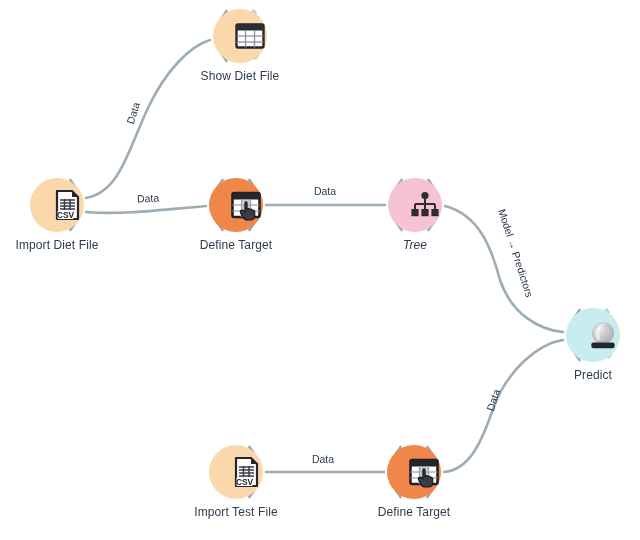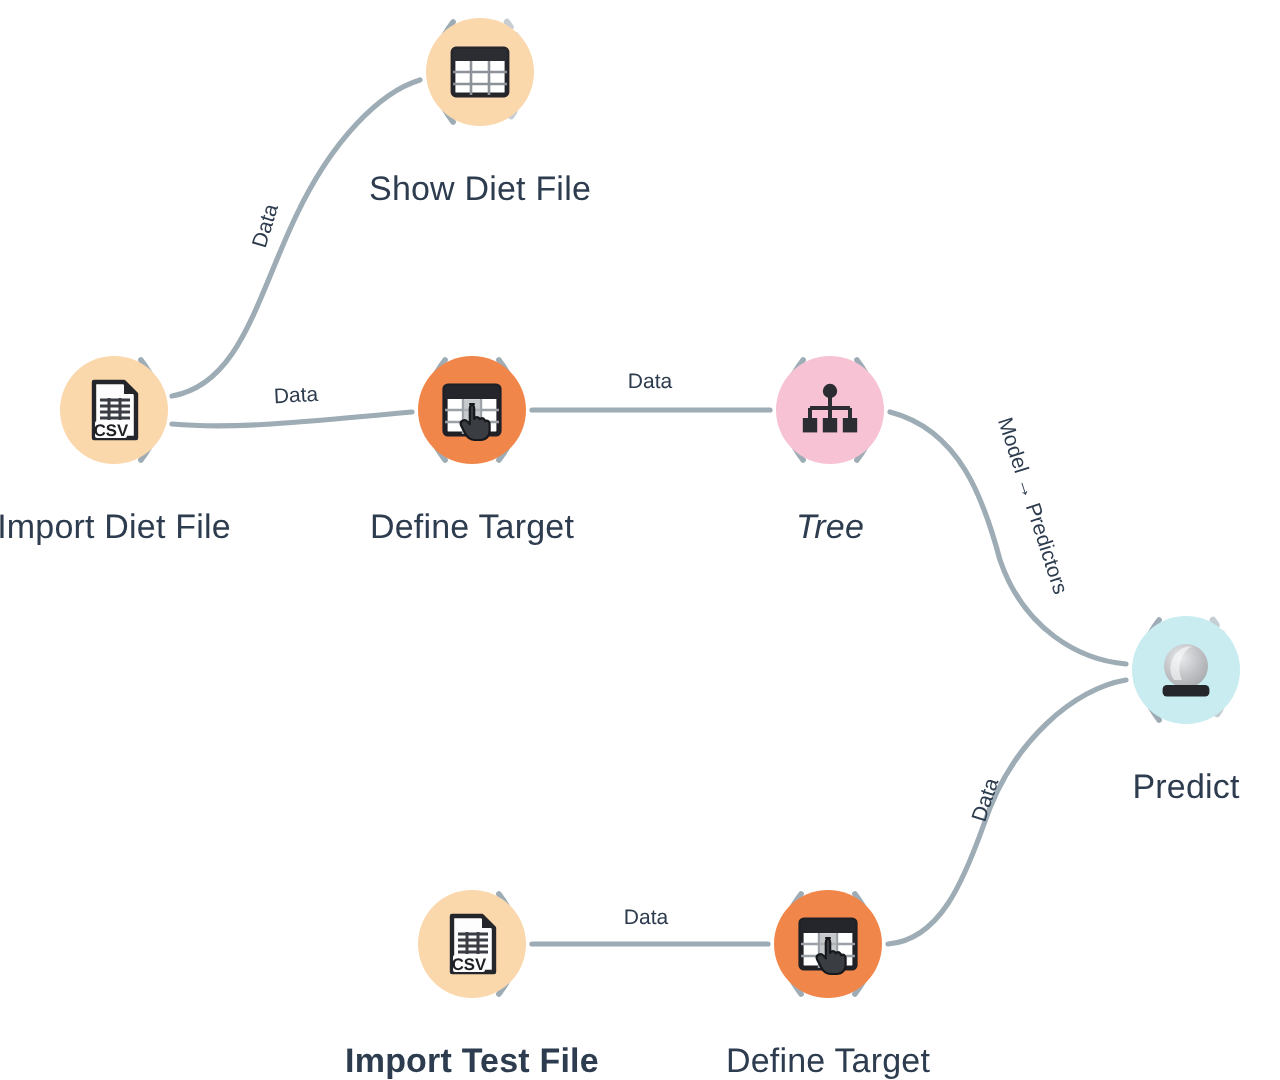--- a/index.html
+++ b/index.html
@@ -33,33 +33,32 @@
   }
   .node-disc {
     position: absolute;
     width: 54px;
     height: 54px;
     left: -27px;
     top: -27px;
     border-radius: 50%;
     display: flex;
     align-items: center;
-    justify-content: center;
+    justify-content: flex-end;
   }
   .node-label {
     position: absolute;
     left: -140px;
     top: 33px;
     width: 280px;
     text-align: center;
-    font-size: 17px;
+    font-size: 12px;
     color: #2d3c4e;
     white-space: nowrap;
     letter-spacing: .1px;
-    margin-top: 16px;
   }
   .icon-wrap {
     width: 34px;
     height: 34px;
     display: block;
     position: relative;
   }
   .edge-label {
     position: absolute;
     font-size: 10.5px;
@@ -195,21 +194,21 @@
                 <line x1="10" y1="15" x2="25" y2="15"></line>
                 <line x1="10" y1="18" x2="25" y2="18"></line>
                 <line x1="10" y1="21" x2="25" y2="21"></line>
                 <line x1="14.5" y1="11" x2="14.5" y2="22"></line>
                 <line x1="20" y1="11" x2="20" y2="22"></line>
               </g>
               <rect x="7.5" y="22.5" width="16" height="8.5" rx="1" fill="#fdfdfd"></rect>
               <text x="15.5" y="30" font-family="Liberation Sans, sans-serif" font-size="8.4" font-weight="bold" fill="#1d1f23" text-anchor="middle">CSV</text>
             </svg></span>
         </div>
-        <div class="node-label" style="color: rgb(45, 60, 78); font-weight: bold;">Import Test File</div>
+        <div class="node-label" style="color: rgb(45, 60, 78);">Import Test File</div>
       </div>
       <div class="node" style="left: 414px; top: 472px;">
         <div class="node-disc" style="background: rgb(240, 134, 74);">
           <span class="icon-wrap"><svg viewBox="0 0 34 34" width="34" height="34">
               <rect x="3.5" y="5" width="27" height="24" rx="1.5" fill="#ffffff" stroke="#1f2126" stroke-width="2.6"></rect>
               <rect x="3.5" y="5" width="27" height="6.5" fill="#24262b"></rect>
               <g stroke="#9aa0a6" stroke-width="1.2">
                 <line x1="12.5" y1="11.5" x2="12.5" y2="29"></line>
                 <line x1="21.5" y1="11.5" x2="21.5" y2="29"></line>
                 <line x1="3.5" y1="17" x2="30.5" y2="17"></line>

